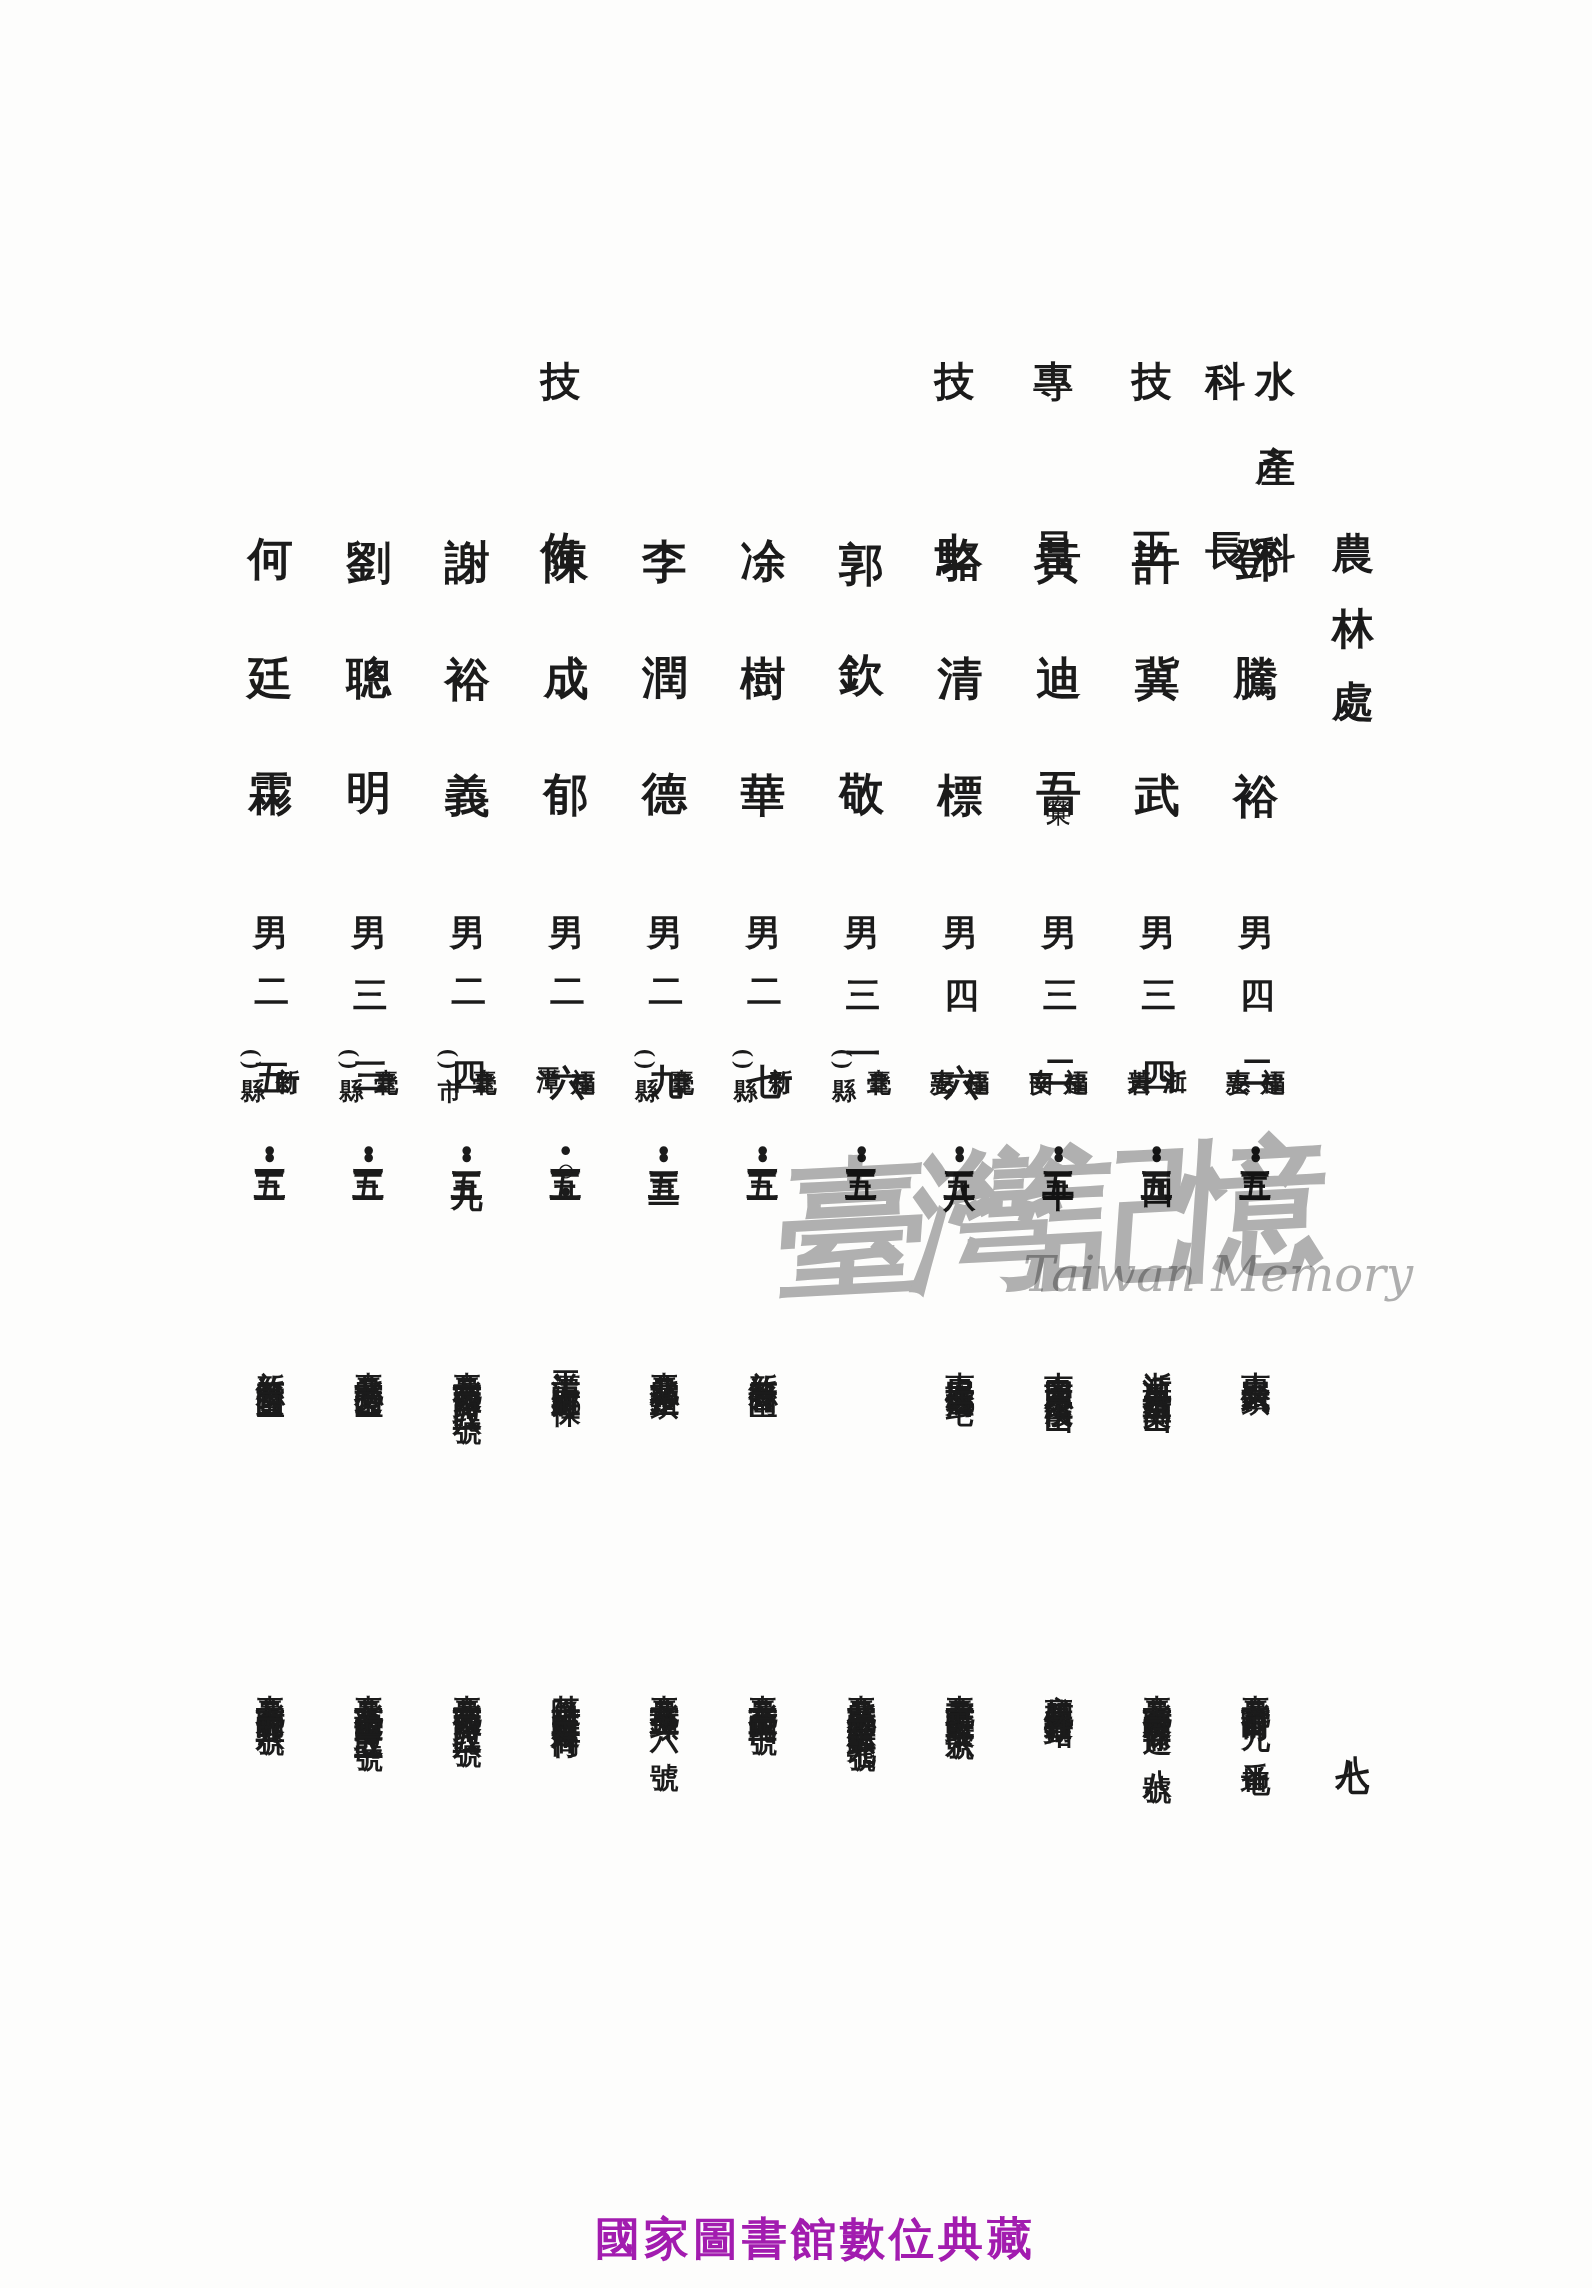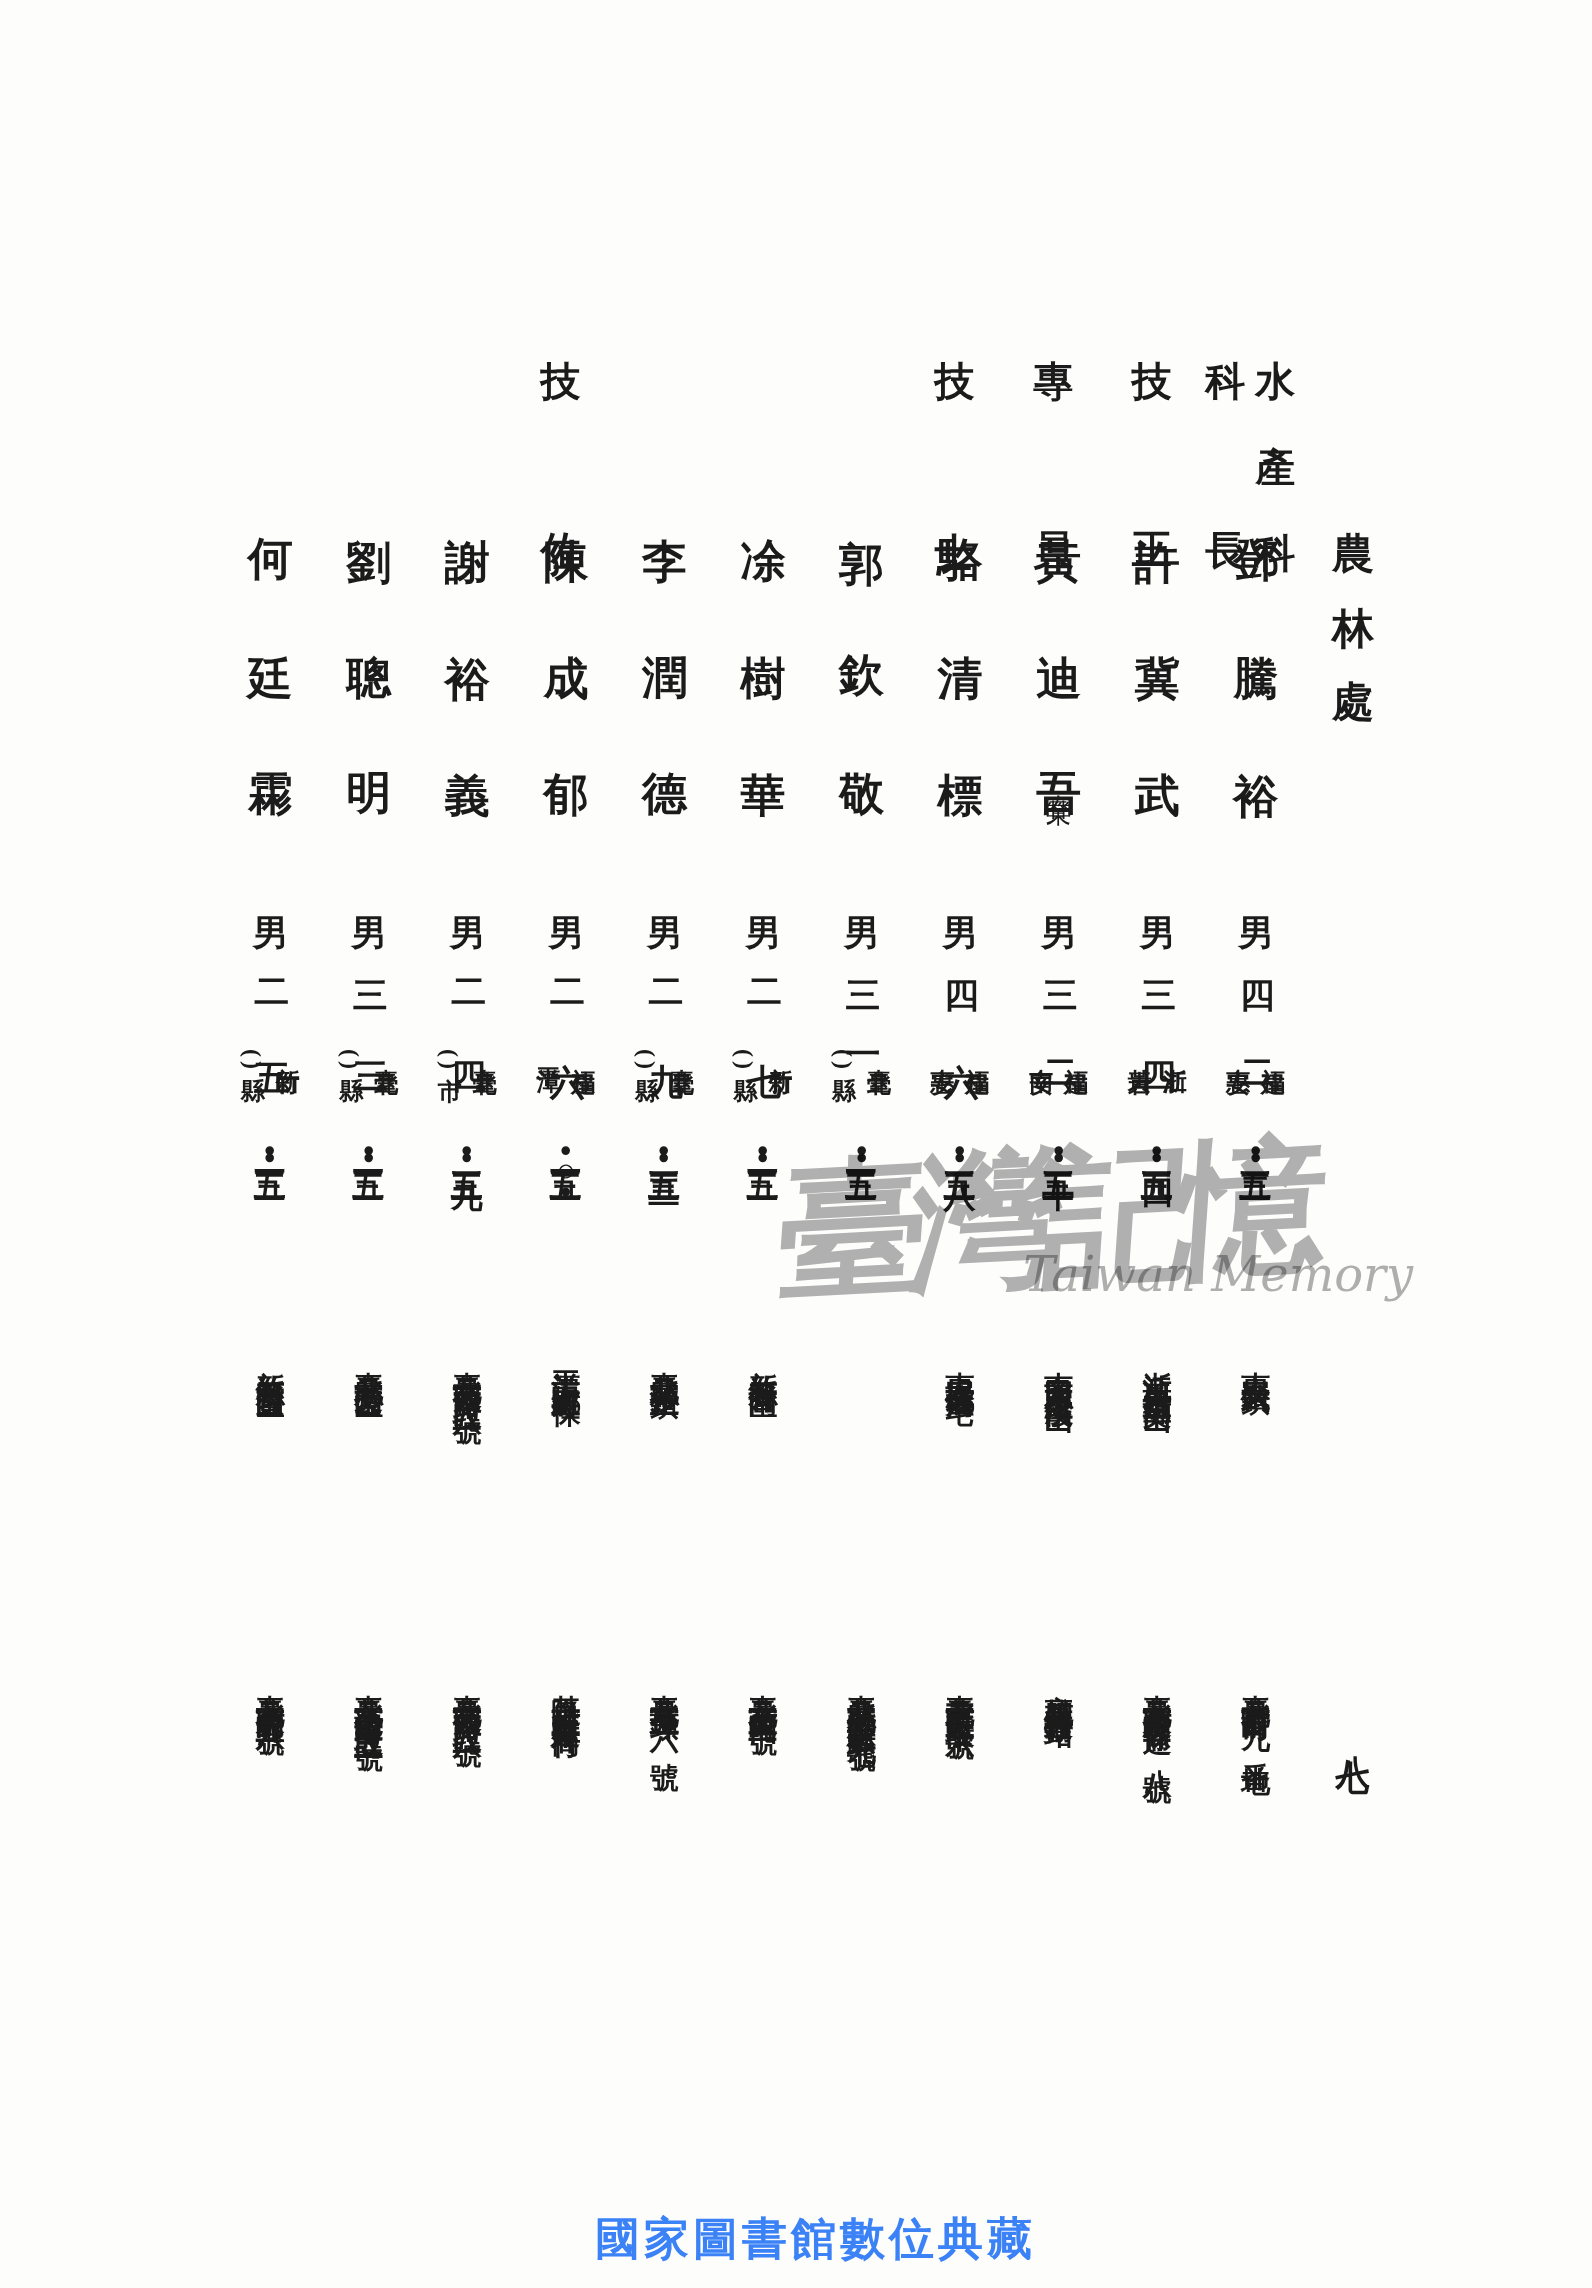--- a/index.html
+++ b/index.html
@@ -50,21 +50,21 @@
     transform:rotate(-3deg) skewX(-7deg);mix-blend-mode:multiply;
   }
   .wm-latin{
     position:absolute;left:1023px;top:1246px;
     font-family:"DejaVu Serif","Liberation Serif",serif;
     font-size:48px;font-style:italic;color:#a8a8a8;opacity:.9;
     white-space:nowrap;mix-blend-mode:multiply;
   }
   .footer{
     position:absolute;left:595px;top:2209px;
-    font-size:45px;letter-spacing:4px;color:#3b82f6;font-weight:600;white-space:nowrap;
+    font-size:45px;letter-spacing:4px;color:#a21caf;font-weight:600;white-space:nowrap;
   }
 </style>
 </head>
 <body>
 
 <div class="page">
 
   <div class="dept vtext spread">農林處</div>
 
   <div class="roster" id="roster">

